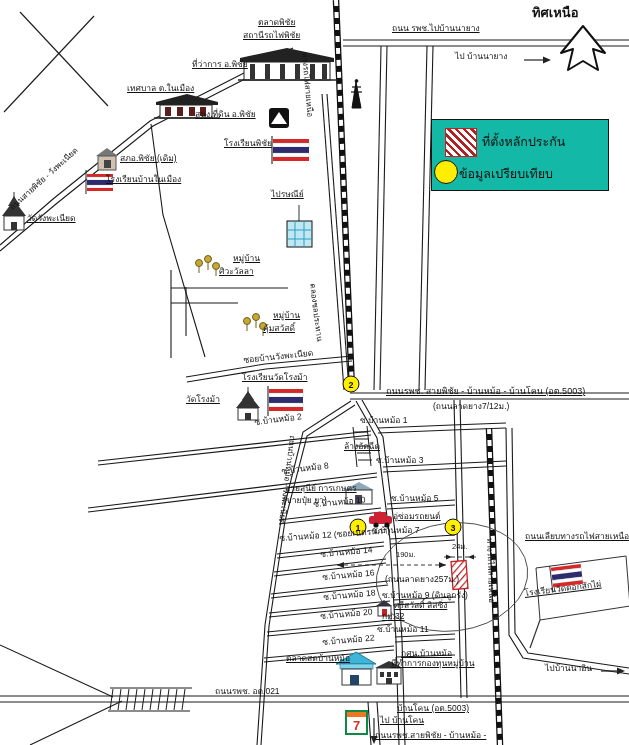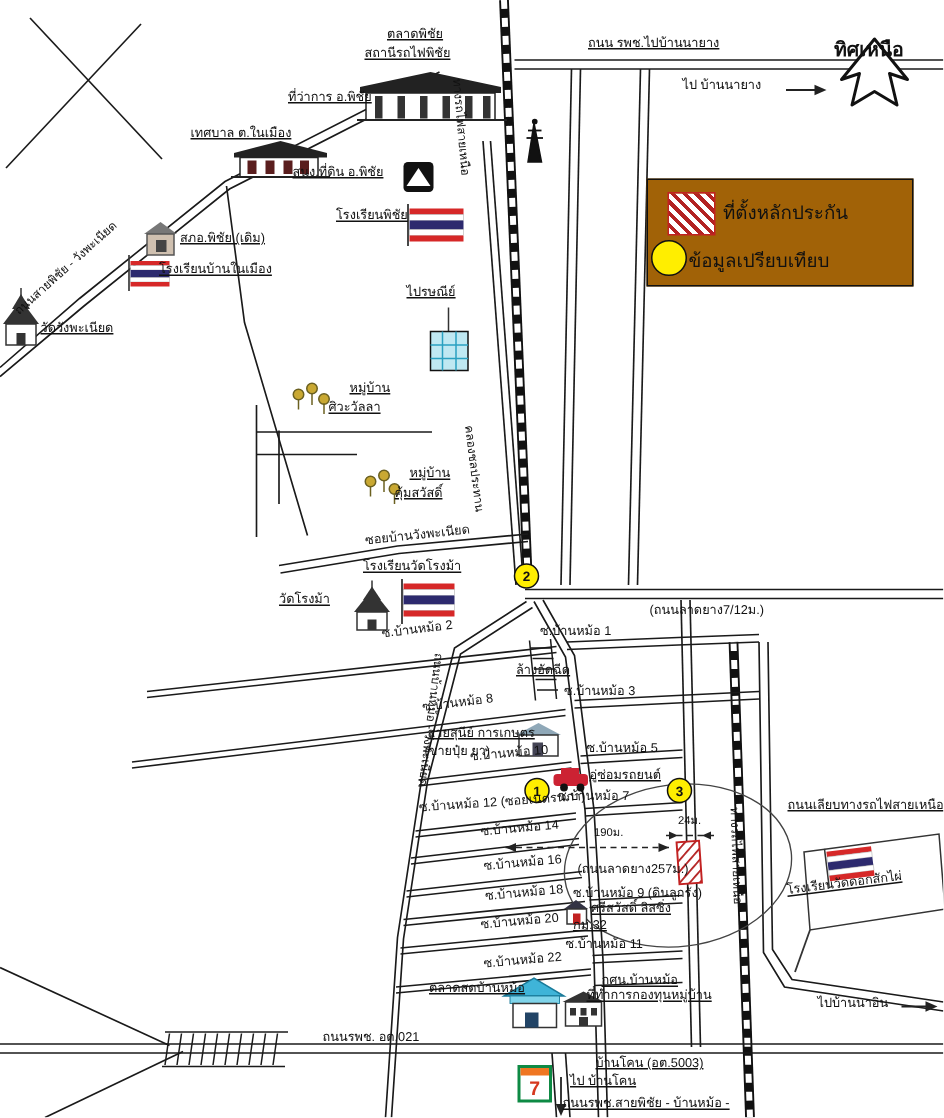--- a/index.html
+++ b/index.html
@@ -5,21 +5,21 @@
   html,body{margin:0;padding:0;background:#fff;}
   #map{position:relative;width:629px;height:745px;background:#fff;overflow:hidden;
        font-family:"Liberation Sans",sans-serif;color:#111;}
   #geo{position:absolute;left:0;top:0;}
   .lb{position:absolute;font-size:8.5px;line-height:1.15;white-space:nowrap;
       transform-origin:0 0;color:#111;}
   .u{text-decoration:underline;text-underline-offset:1px;}
   .s8{font-size:8px}.s75{font-size:7.5px}.s9{font-size:9px}
   .north{font-size:13px;font-weight:bold;}
   #legend{position:absolute;left:431px;top:119px;width:176px;height:70px;
-          border:1.6px solid #111;background:#a16207;}
+          border:1.6px solid #111;background:#14b8a6;}
   #legend .swatch-hatch{position:absolute;left:13px;top:8px;width:30px;height:27px;
           border:1.4px solid #c22222;
           background:repeating-linear-gradient(45deg,#fff 0 3px,#b32222 3px 5.5px);}
   #legend .swatch-circle{position:absolute;left:2px;top:40px;width:22px;height:22px;
           border-radius:50%;background:#ffee00;border:1.4px solid #111;}
   #legend .lg{position:absolute;font-size:12.5px;white-space:nowrap;}
   svg text{font-family:"Liberation Sans",sans-serif;}
 </style>
 </head>
 <body>
@@ -349,41 +349,42 @@
   </g>
 </svg>
 
 <div id="legend">
   <div class="swatch-hatch"></div>
   <div class="lg" style="left:50px;top:12px;">ที่ตั้งหลักประกัน</div>
   <div class="swatch-circle"></div>
   <div class="lg" style="left:27px;top:44px;">ข้อมูลเปรียบเทียบ</div>
 </div>
 
-<div class="lb north" style="left:556px;top:6px;margin-top:20px;">ทิศเหนือ</div>
+<div class="lb north" style="left:532px;top:6px;">ทิศเหนือ</div>
 <div class="lb u" style="left:258px;top:18px;">ตลาดพิชัย</div>
 <div class="lb u" style="left:243px;top:31px;">สถานีรถไฟพิชัย</div>
 <div class="lb u" style="left:358px;top:24px;margin-left:34px;">ถนน รพช.ไปบ้านนายาง</div>
 <div class="lb" style="left:455px;top:52px;">ไป บ้านนายาง</div>
 <div class="lb u" style="left:192px;top:60px;">ที่ว่าการ อ.พิชัย</div>
 <div class="lb u" style="left:127px;top:84px;">เทศบาล ต.ในเมือง</div>
 <div class="lb u" style="left:195px;top:110px;">สนง.ที่ดิน อ.พิชัย</div>
 <div class="lb u" style="left:224px;top:139px;">โรงเรียนพิชัย</div>
 <div class="lb u" style="left:120px;top:154px;">สภอ.พิชัย (เดิม)</div>
 <div class="lb u" style="left:106px;top:175px;">โรงเรียนบ้านในเมือง</div>
 <div class="lb u" style="left:27px;top:214px;">วัดวังพะเนียด</div>
 <div class="lb s8" style="left:8px;top:205px;transform:rotate(-42deg);">ถนนสายพิชัย - วังพะเนียด</div>
 <div class="lb u" style="left:271px;top:190px;">ไปรษณีย์</div>
 <div class="lb u" style="left:233px;top:254px;">หมู่บ้าน</div>
 <div class="lb u" style="left:219px;top:267px;">ศิวะวัลลา</div>
 <div class="lb u" style="left:273px;top:311px;">หมู่บ้าน</div>
 <div class="lb u" style="left:263px;top:324px;">คุ้มสวัสดิ์</div>
 <div class="lb" style="left:243px;top:356px;transform:rotate(-6deg);">ซอยบ้านวังพะเนียด</div>
 <div class="lb u" style="left:242px;top:373px;">โรงเรียนวัดโรงม้า</div>
 <div class="lb u" style="left:186px;top:395px;">วัดโรงม้า</div>
+<div class="lb u s9" style="left:386px;top:386px;">ถนนรพช. สายพิชัย - บ้านหม้อ - บ้านโคน (อต.5003)</div>
 <div class="lb" style="left:433px;top:402px;">(ถนนลาดยาง7/12ม.)</div>
 <div class="lb s8" style="left:309px;top:52px;transform:rotate(85deg);">ทางรถไฟสายเหนือ</div>
 <div class="lb s8" style="left:317px;top:283px;transform:rotate(83deg);">คลองชลประทาน</div>
 <div class="lb s8" style="left:494px;top:538px;transform:rotate(88deg);">ทางรถไฟสายเหนือ</div>
 <div class="lb u" style="left:525px;top:532px;">ถนนเลียบทางรถไฟสายเหนือ</div>
 <div class="lb s8" style="left:297px;top:436px;transform:rotate(97deg);">ถนนบ้านหม้อ - วังพะเนียด</div>
 <div class="lb" style="left:254px;top:418px;transform:rotate(-7deg);">ซ.บ้านหม้อ 2</div>
 <div class="lb" style="left:360px;top:416px;">ซ.บ้านหม้อ 1</div>
 <div class="lb u" style="left:344px;top:442px;">ล้างอัดฉีด</div>
 <div class="lb" style="left:376px;top:456px;">ซ.บ้านหม้อ 3</div>

